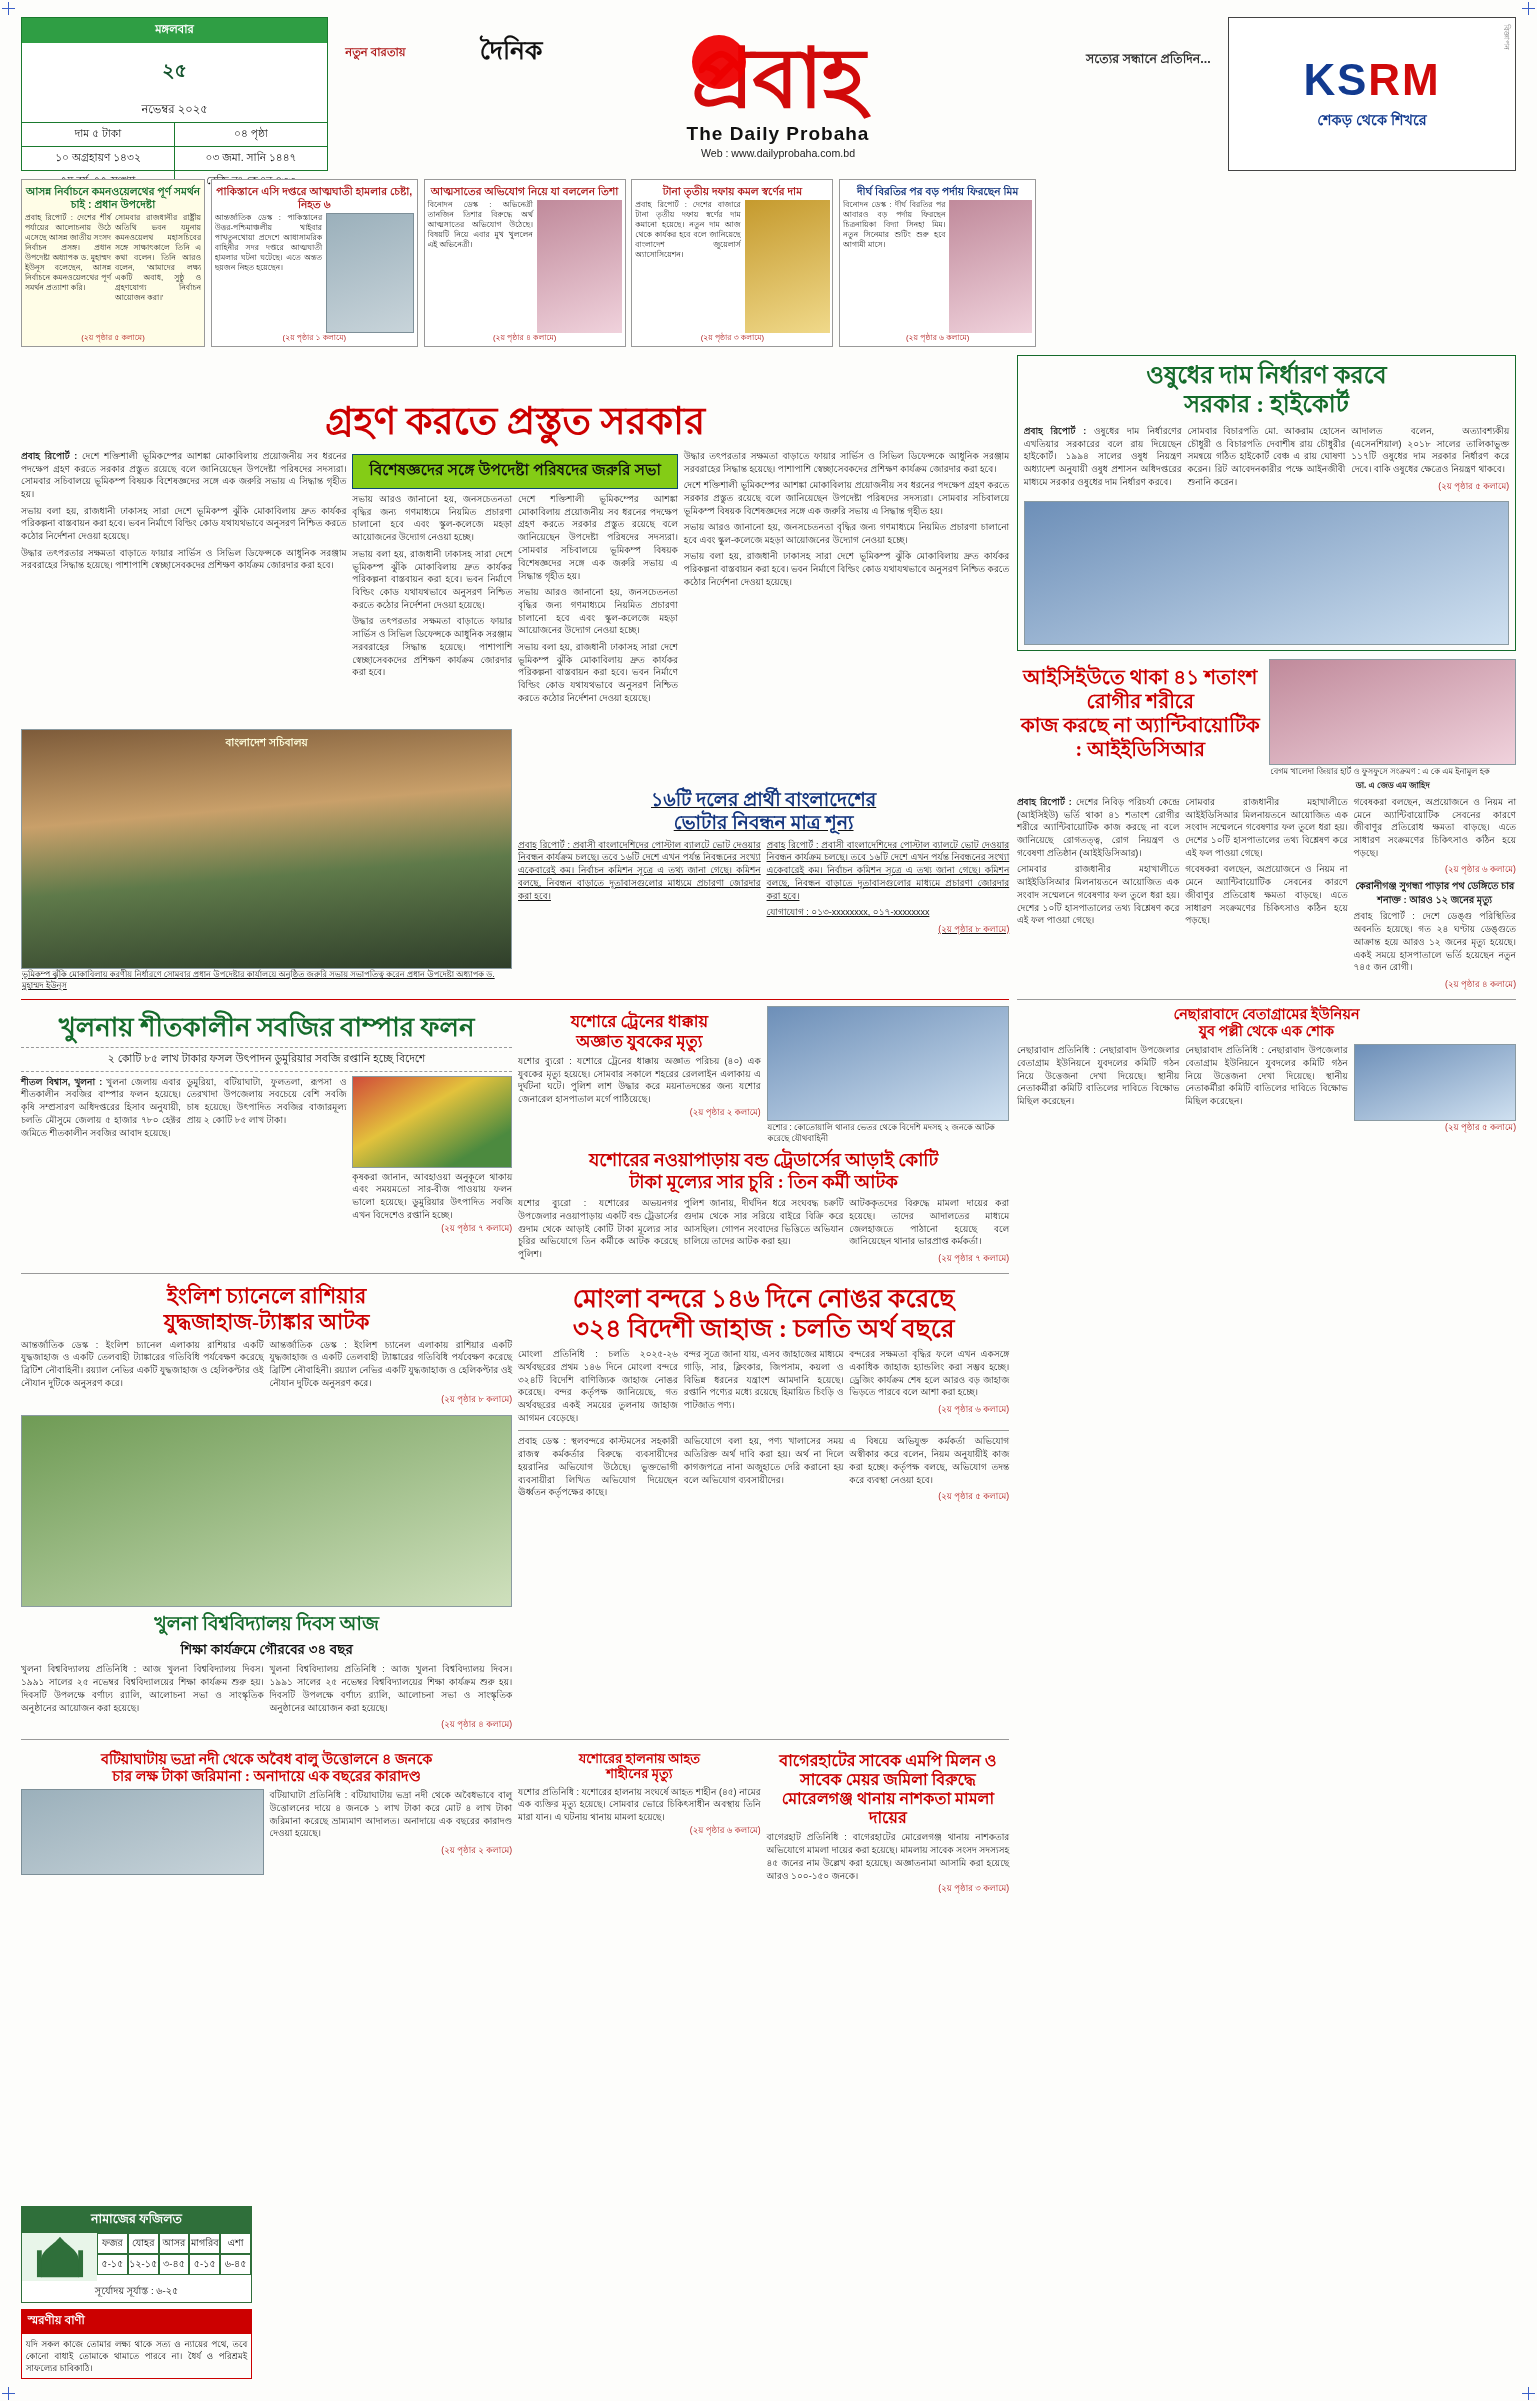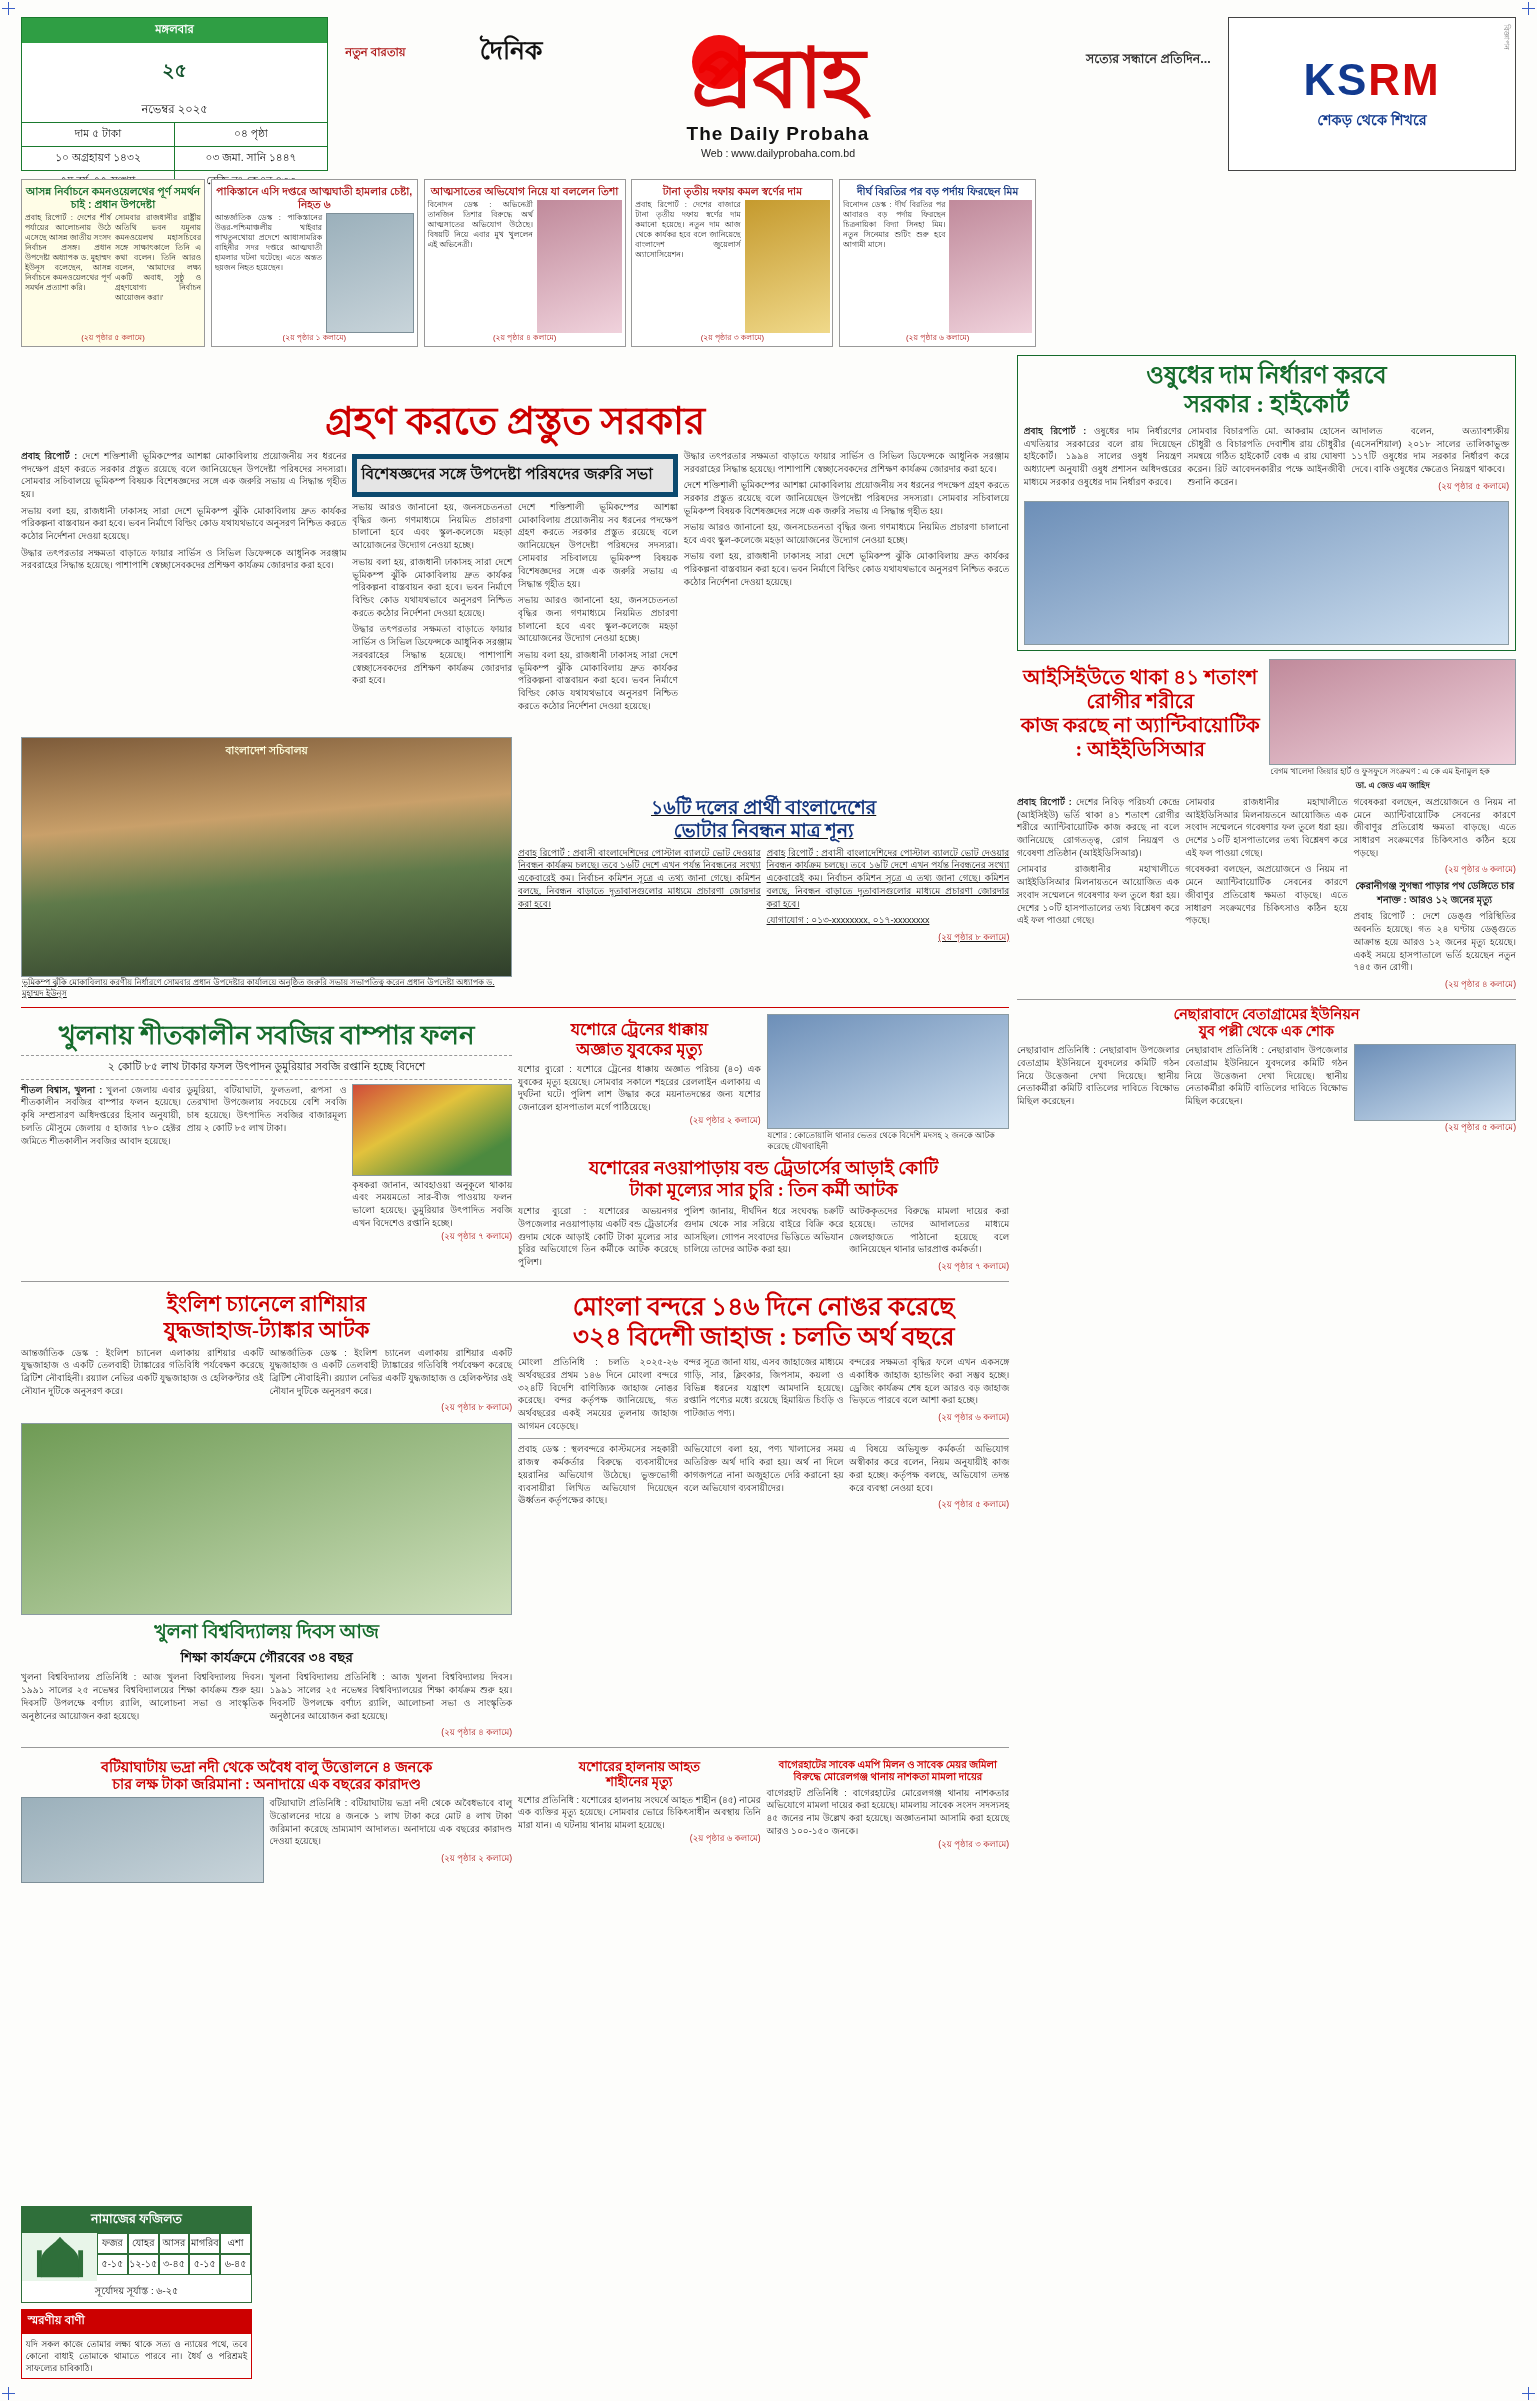--- a/index.html
+++ b/index.html
@@ -75,22 +75,22 @@
   h1.lead {
     font-size:38px; line-height:1.15; color:#c00; font-weight:bold; text-align:center;
     margin:1.9px 0 5.8px; font-family:"Liberation Serif", serif;
   }
   h2.sec {
     font-size:26px; line-height:1.2; color:#c00; font-weight:bold; text-align:center;
     margin:5.8px 0 3.8px; font-family:"Liberation Serif", serif;
   }
   h2.sec.green { color:#156b2b; }
   h3.sub {
-    font-size:15.4px; font-weight:bold; text-align:left; margin:3.8px 0;
-    border:5px solid #0c4a6e; padding:3.8px; background:#e5e5e5;
+    font-size:15.4px; font-weight:bold; text-align:center; margin:3.8px 0;
+    border:1px solid #0c4a6e; padding:3.8px; background:#84cc16;
   }
   .boxhead { border:1.9px solid #156b2b; padding:5.8px; }
   .subline { font-size:10.6px; text-align:center; border-top:1px dashed #999; border-bottom:1px dashed #999; padding:2.9px 0; margin:3.8px 0;}
 
   .txt { font-size:9px; line-height:1.42; text-align:justify; color:#1a1a1a; }
   .txt p { margin:0 0 3.8px; }
   .byline { font-weight:bold; }
   .more { color:#b01e1e; font-size:8.6px; text-align:right; }
 
   .photo { background:#b9c6cc; border:1px solid #8a9aa1; position:relative; }
@@ -420,21 +420,21 @@
           <div class="cols2">
             <div>
               <h2 class="sec" style="font-size:13px;">
                 <span>যশোরের হালনায় আহত</span><br>
                 <span>শাহীনের মৃত্যু</span>
               </h2>
               <div class="txt">যশোর প্রতিনিধি : যশোরের হালনায় সংঘর্ষে আহত শাহীন (৪৫) নামের এক ব্যক্তির মৃত্যু হয়েছে। সোমবার ভোরে চিকিৎসাধীন অবস্থায় তিনি মারা যান। এ ঘটনায় থানায় মামলা হয়েছে।</div>
               <div class="more">(২য় পৃষ্ঠার ৬ কলামে)</div>
             </div>
             <div>
-              <h2 class="sec" style="font-size:10px;">বাগেরহাটের সাবেক এমপি মিলন ও সাবেক মেয়র জমিলা বিরুদ্ধে মোরেলগঞ্জ থানায় নাশকতা মামলা দায়ের</h2>
+              <h2 class="sec" style="font-size:16px;">বাগেরহাটের সাবেক এমপি মিলন ও সাবেক মেয়র জমিলা বিরুদ্ধে মোরেলগঞ্জ থানায় নাশকতা মামলা দায়ের</h2>
               <div class="txt">বাগেরহাট প্রতিনিধি : বাগেরহাটের মোরেলগঞ্জ থানায় নাশকতার অভিযোগে মামলা দায়ের করা হয়েছে। মামলায় সাবেক সংসদ সদস্যসহ ৪৫ জনের নাম উল্লেখ করা হয়েছে। অজ্ঞাতনামা আসামি করা হয়েছে আরও ১০০-১৫০ জনকে।</div>
               <div class="more">(২য় পৃষ্ঠার ৩ কলামে)</div>
             </div>
           </div>
         </div>
       </div>
     </div>
 
     <div class="right-block">
 

